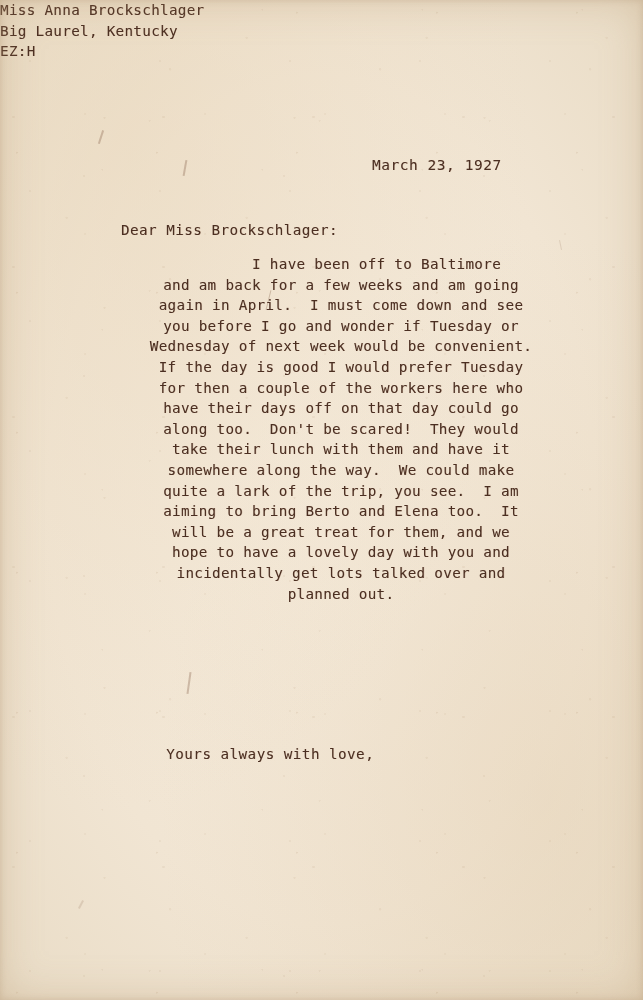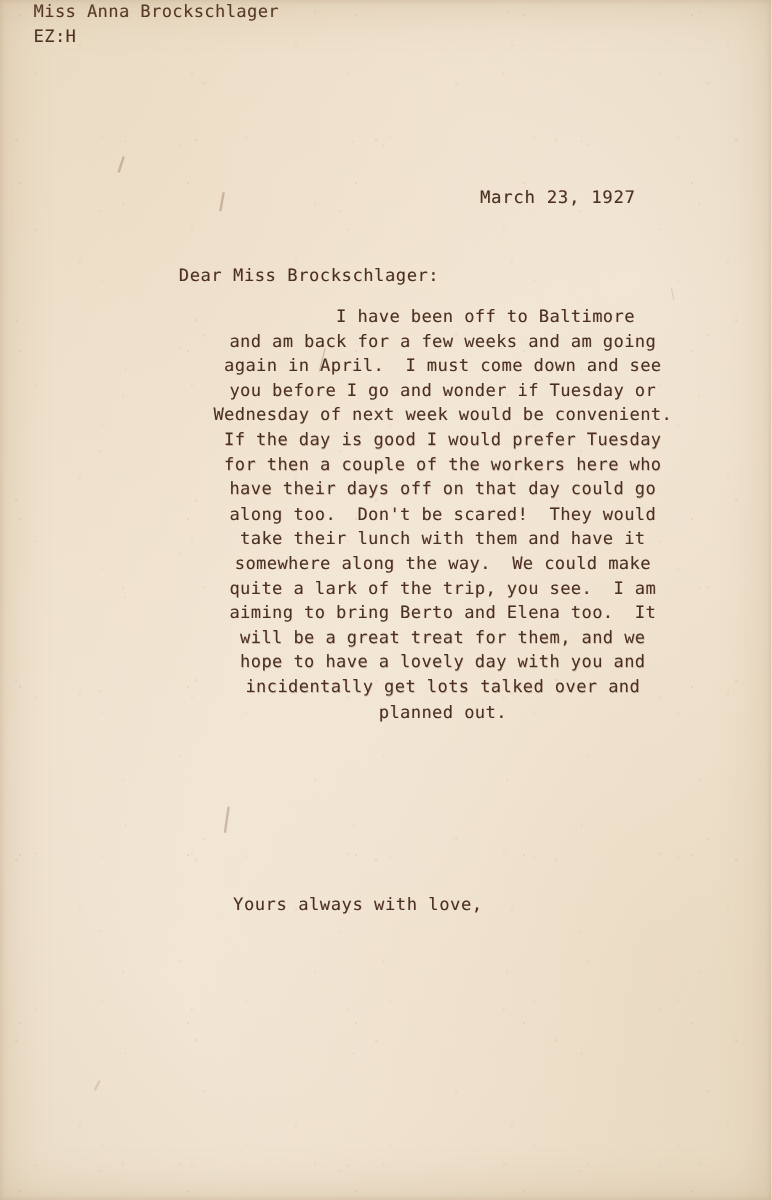--- a/index.html
+++ b/index.html
@@ -57,21 +57,20 @@
 
   .typed {
     position: absolute;
     color: #4b2f22;
     font-family: "DejaVu Sans Mono", monospace;
     font-size: 14.2px;
     line-height: 20.6px;
     letter-spacing: 0.35px;
     white-space: pre-wrap;
     text-shadow: 0.4px 0.3px 0 rgba(120,70,45,0.30);
-    padding-left: 28px;
   }
 
   #date {
     top: 155px;
     left: 372px;
     font-size: 14.4px;
     letter-spacing: 0.6px;
   }
 
   #salutation {
@@ -165,18 +164,19 @@
 will be a great treat for them, and we
 hope to have a lovely day with you and
 incidentally get lots talked over and
 planned out.</div>
 
 
   <div class="typed" id="closing">     Yours always with love,</div>
 
   <div id="address">
     <div class="typed" style="position:static">Miss Anna Brockschlager</div>
+    <div class="typed" style="position:static">Big Laurel, Kentucky</div>
     <div class="typed" style="position:static">EZ:H</div>
   </div>
 
 
   <div id="edges"></div>
 </div>
 
 </body></html>

